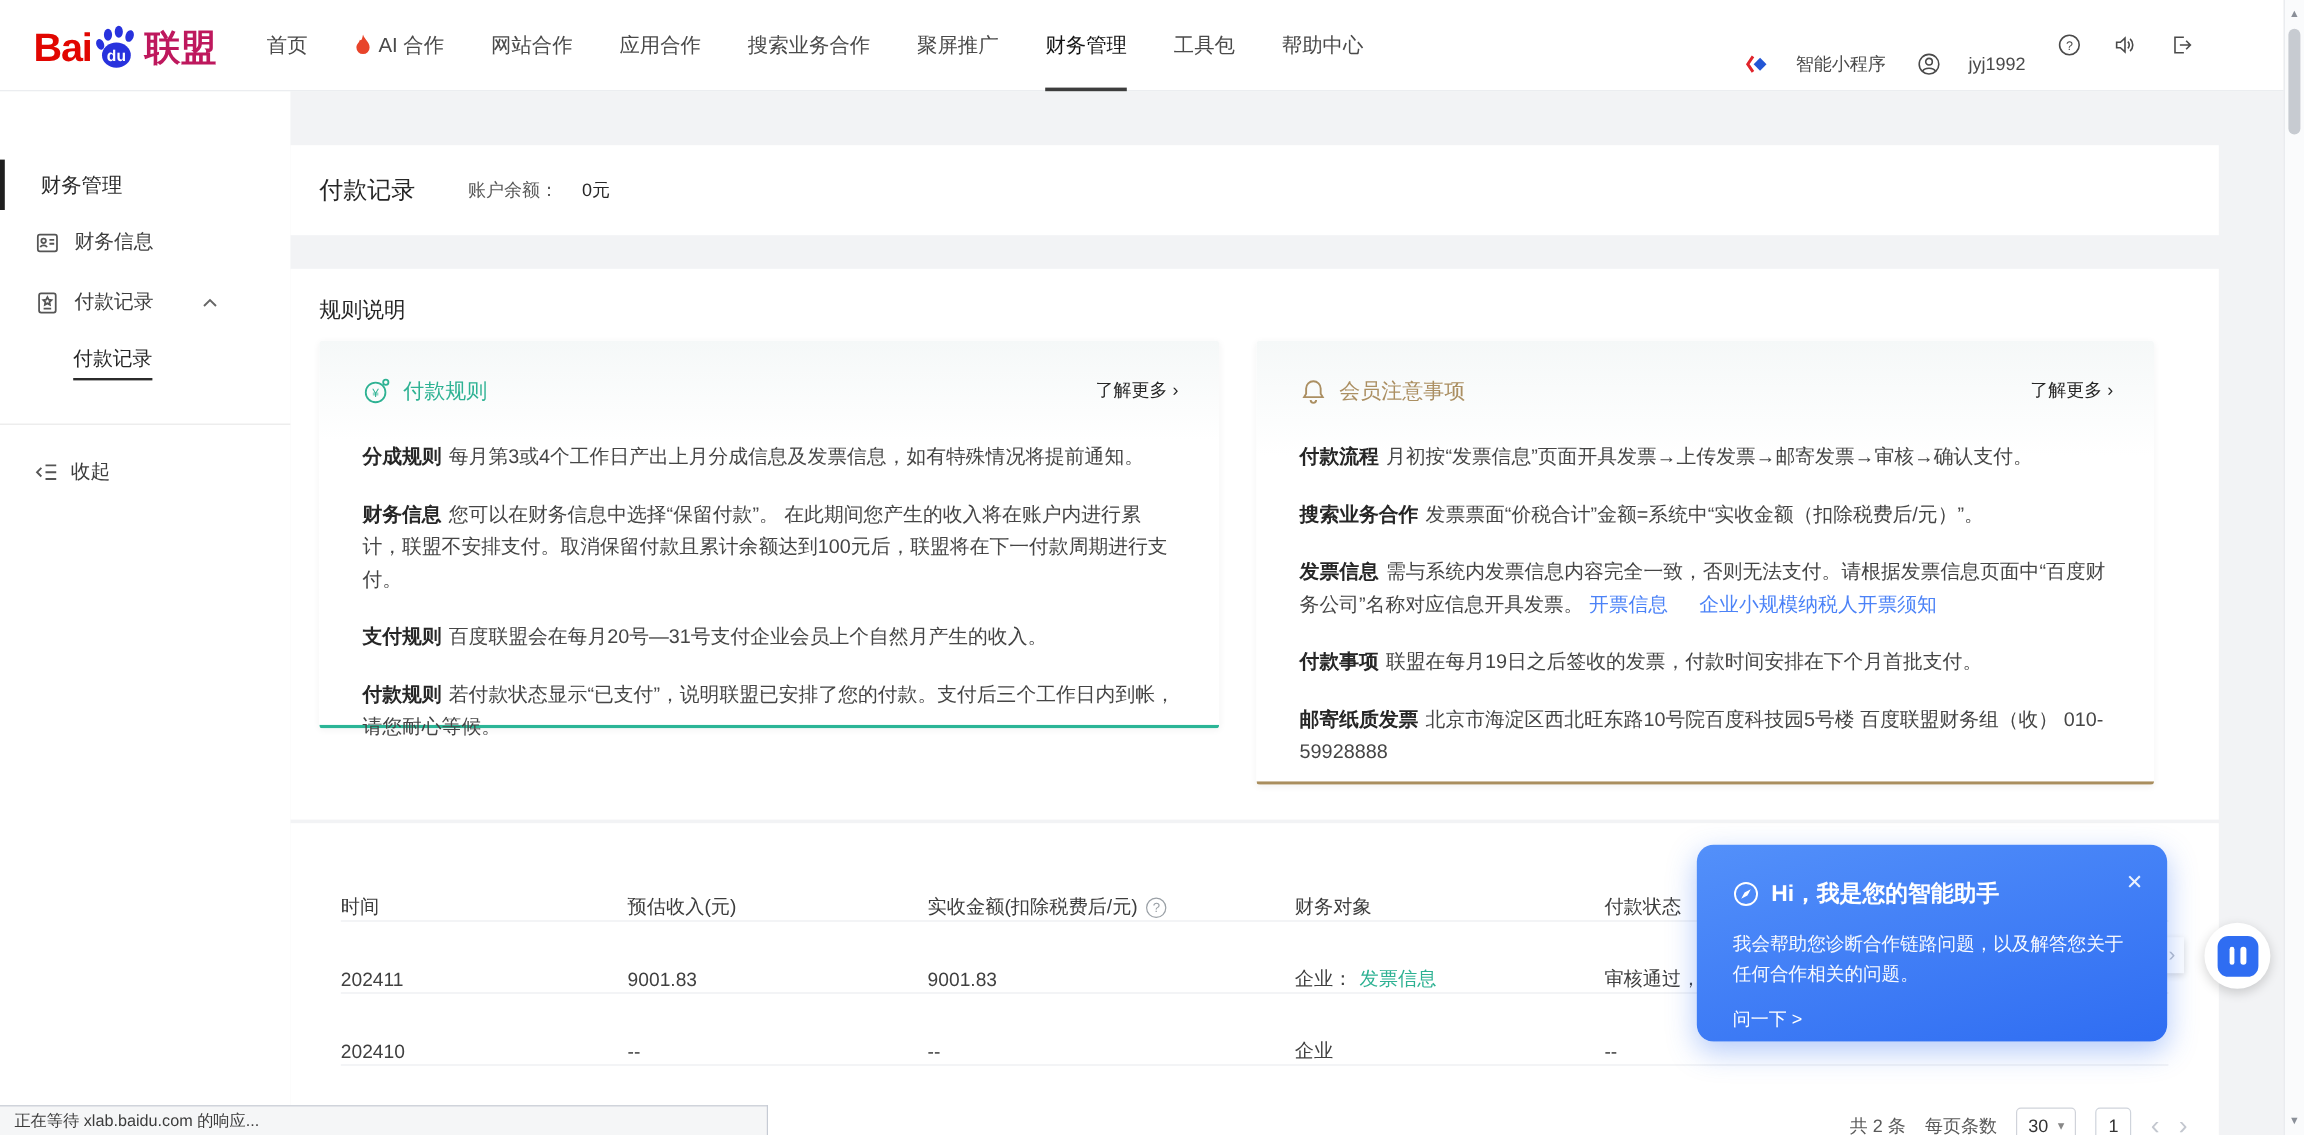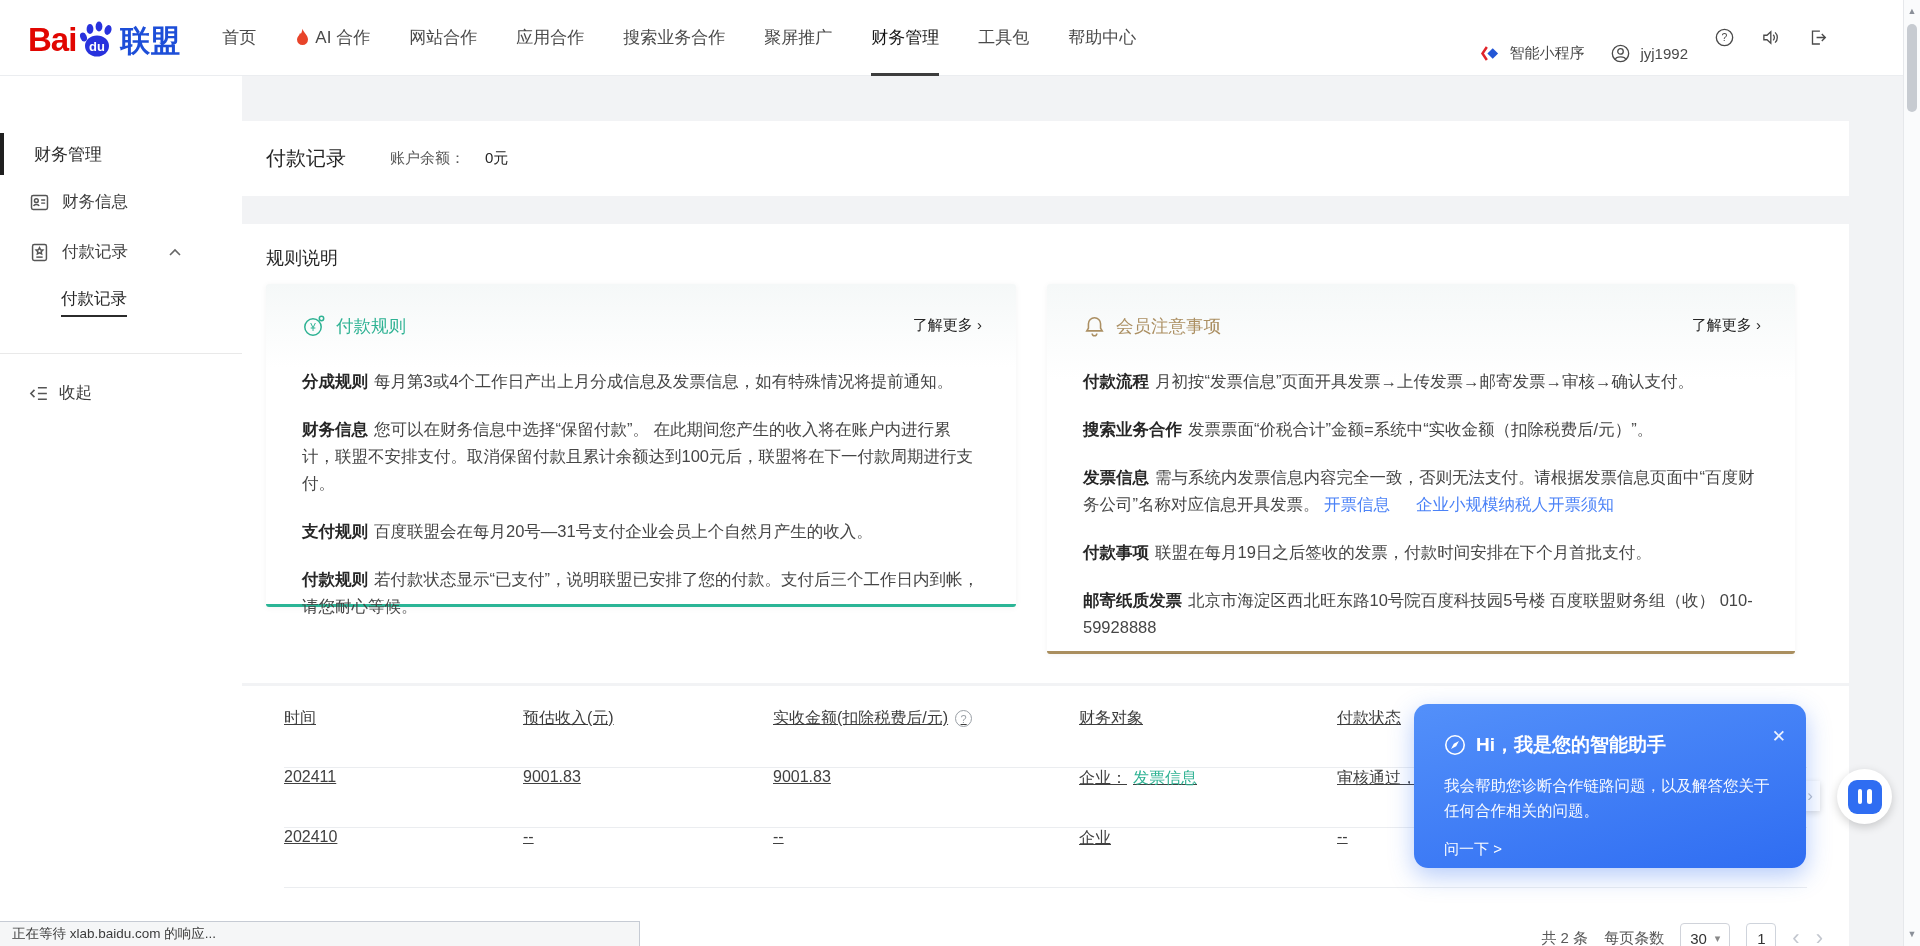--- a/index.html
+++ b/index.html
@@ -5,27 +5,27 @@
   * { margin:0; padding:0; box-sizing:border-box; }
   html,body { width:1920px; height:946px; overflow:hidden;
     font-family:"Liberation Sans","DejaVu Sans",sans-serif; background:#f2f3f5; color:#454545; }
 
   
   .topbar { position:absolute; top:0; left:0; right:0; height:76px; background:#fff;
     border-bottom:1px solid #ebedf0; display:flex; align-items:center; padding:0 28px; z-index:20; }
   .logo { display:flex; align-items:flex-end; cursor:pointer; }
   .logo-bai { font-size:33px; font-weight:700; color:#e10601; letter-spacing:-1px; line-height:1; }
   .logo-paw { margin:0 1px -2px 1px; }
-  .logo-union { font-size:30px; font-weight:700; color:#1d4ed8; line-height:1; }
+  .logo-union { font-size:30px; font-weight:700; color:#be185d; line-height:1; }
   .nav { display:flex; margin-left:42px; gap:39px; font-size:17px; color:#4a4a4a; height:76px; }
   .nav-item { display:flex; align-items:center; gap:5px; position:relative; cursor:pointer; white-space:nowrap; }
   .nav-item.active { color:#141414; font-weight:500; }
   .nav-item.active::after { content:""; position:absolute; left:0; right:0; bottom:0; height:3px; background:#3d3d3d; }
   .topbar-right { margin-left:auto; display:flex; align-items:center; gap:27px; font-size:15px; color:#4a4a4a; padding-right:64px; }
-  .tb-group { display:flex; align-items:center; gap:10px; cursor:pointer;margin-top:32px; }
+  .tb-group { display:flex; align-items:center; gap:23px; cursor:pointer;margin-top:32px; }
   .tb-icon { display:flex; align-items:center; }
 
   
   .sidebar { position:absolute; top:76px; left:0; bottom:0; width:242px; background:#fff; z-index:5; }
   .side-group { position:relative; height:46px; display:flex; align-items:center; margin-top:55px;
     padding-left:34px; font-size:17px; color:#2b2b2b; }
   .side-group::before { content:""; position:absolute; left:0; top:2px; bottom:2px; width:4px; background:#1f1f1f; }
   .side-item { height:50px; display:flex; align-items:center; padding-left:29px; font-size:16.5px; color:#3d3d3d; cursor:pointer; }
   .side-item .s-icon { width:24px; display:flex; color:#555; }
   .side-item .s-label { margin-left:9px; }
@@ -55,21 +55,21 @@
   .rule-title { display:flex; align-items:center; gap:10px; font-size:17.5px; }
   .rule-card.payment .rule-title { color:#2eb293; }
   .rule-card.member  .rule-title { color:#ab8f62; }
   .more-link { position:absolute; right:34px; top:32px; font-size:15px; color:#262626; cursor:pointer; }
   .rule-body { margin-top:30px; }
   .rule-body p { font-size:16.5px; line-height:27px; color:#454545; margin-bottom:21px; }
   .rule-body b { font-weight:700; color:#262626; margin-right:6px; }
   .blue-link { color:#4b82f7; text-decoration:none; margin-right:26px; cursor:pointer; }
 
   .card-table { top:610px; height:346px; padding:0 42px; }
-  .t-row { display:flex; align-items:flex-start;text-decoration:underline; }
+  .t-row { display:flex; align-items:flex-end; }
   .t-head { height:82px; border-bottom:1px solid #ebedf0; font-size:16px; color:#3d3d3d; padding-top:22px; }
   .t-body { height:60px; border-bottom:1px solid #ebedf0; font-size:16px; color:#404040; }
   .c1 { width:239px; } .c2 { width:250px; } .c3 { width:306px; display:flex; align-items:center; gap:7px; }
   .c4 { width:258px; } .c5 { flex:1; }
   .help-circle { width:17px; height:17px; border-radius:50%; border:1.4px solid #9aa0a6; color:#9aa0a6;
     font-size:11px; display:flex; align-items:center; justify-content:center; }
   .green-link { color:#2eb293; cursor:pointer; margin-left:6px; }
 
   .pagination { position:absolute; right:26px; top:234px; height:36px; display:flex; align-items:center;
     gap:16px; font-size:15px; color:#595959; }
@@ -79,21 +79,21 @@
   .pg-page { width:30px; height:30px; border:1px solid #cfd4dc; border-radius:4px; background:#fff;
     display:flex; align-items:center; justify-content:center; color:#333; cursor:pointer; }
   .pg-arrow { font-size:22px; color:#c3c7cf; cursor:pointer; line-height:1; }
 
   
   .assistant-popup { position:absolute; left:1414px; top:704px; width:392px; height:164px; z-index:30;
     border-radius:14px; background:linear-gradient(165deg,#5390fa 0%,#2f6df2 100%);
     box-shadow:0 8px 24px rgba(47,109,242,.35); color:#fff; padding:28px 30px; }
   .ap-title-row { display:flex; align-items:center; gap:10px; font-size:19px; font-weight:600; }
   .ap-close { position:absolute; right:20px; top:22px; font-size:17px; opacity:.9; cursor:pointer; }
-  .ap-body { margin-top:17px; width:336px; font-size:15.5px; line-height:25px; opacity:.96;font-family:Liberation Mono, monospace; }
+  .ap-body { margin-top:17px; width:336px; font-size:15.5px; line-height:25px; opacity:.96; }
   .ap-cta { margin-top:15px; font-size:15px; cursor:pointer; }
   .ap-handle { position:absolute; left:1800px; top:781px; width:20px; height:30px; z-index:29; background:#fff;
     border-radius:6px 0 0 6px; box-shadow:0 2px 6px rgba(0,0,0,.15); display:flex; align-items:center;
     justify-content:center; color:#b9bec7; font-size:17px; cursor:pointer; }
   .assistant-fab { position:absolute; left:1837px; top:769px; width:55px; height:55px; border-radius:50%;
     background:#fff; box-shadow:0 3px 10px rgba(0,0,0,.18); z-index:31; display:flex; align-items:center;
     justify-content:center; cursor:pointer; }
   .fab-inner { width:34px; height:34px; border-radius:9px; background:#2f6df2; display:flex; align-items:center;
     justify-content:center; gap:5px; }
   .fab-bar { width:4.5px; height:15px; background:#fff; border-radius:2.5px; }

